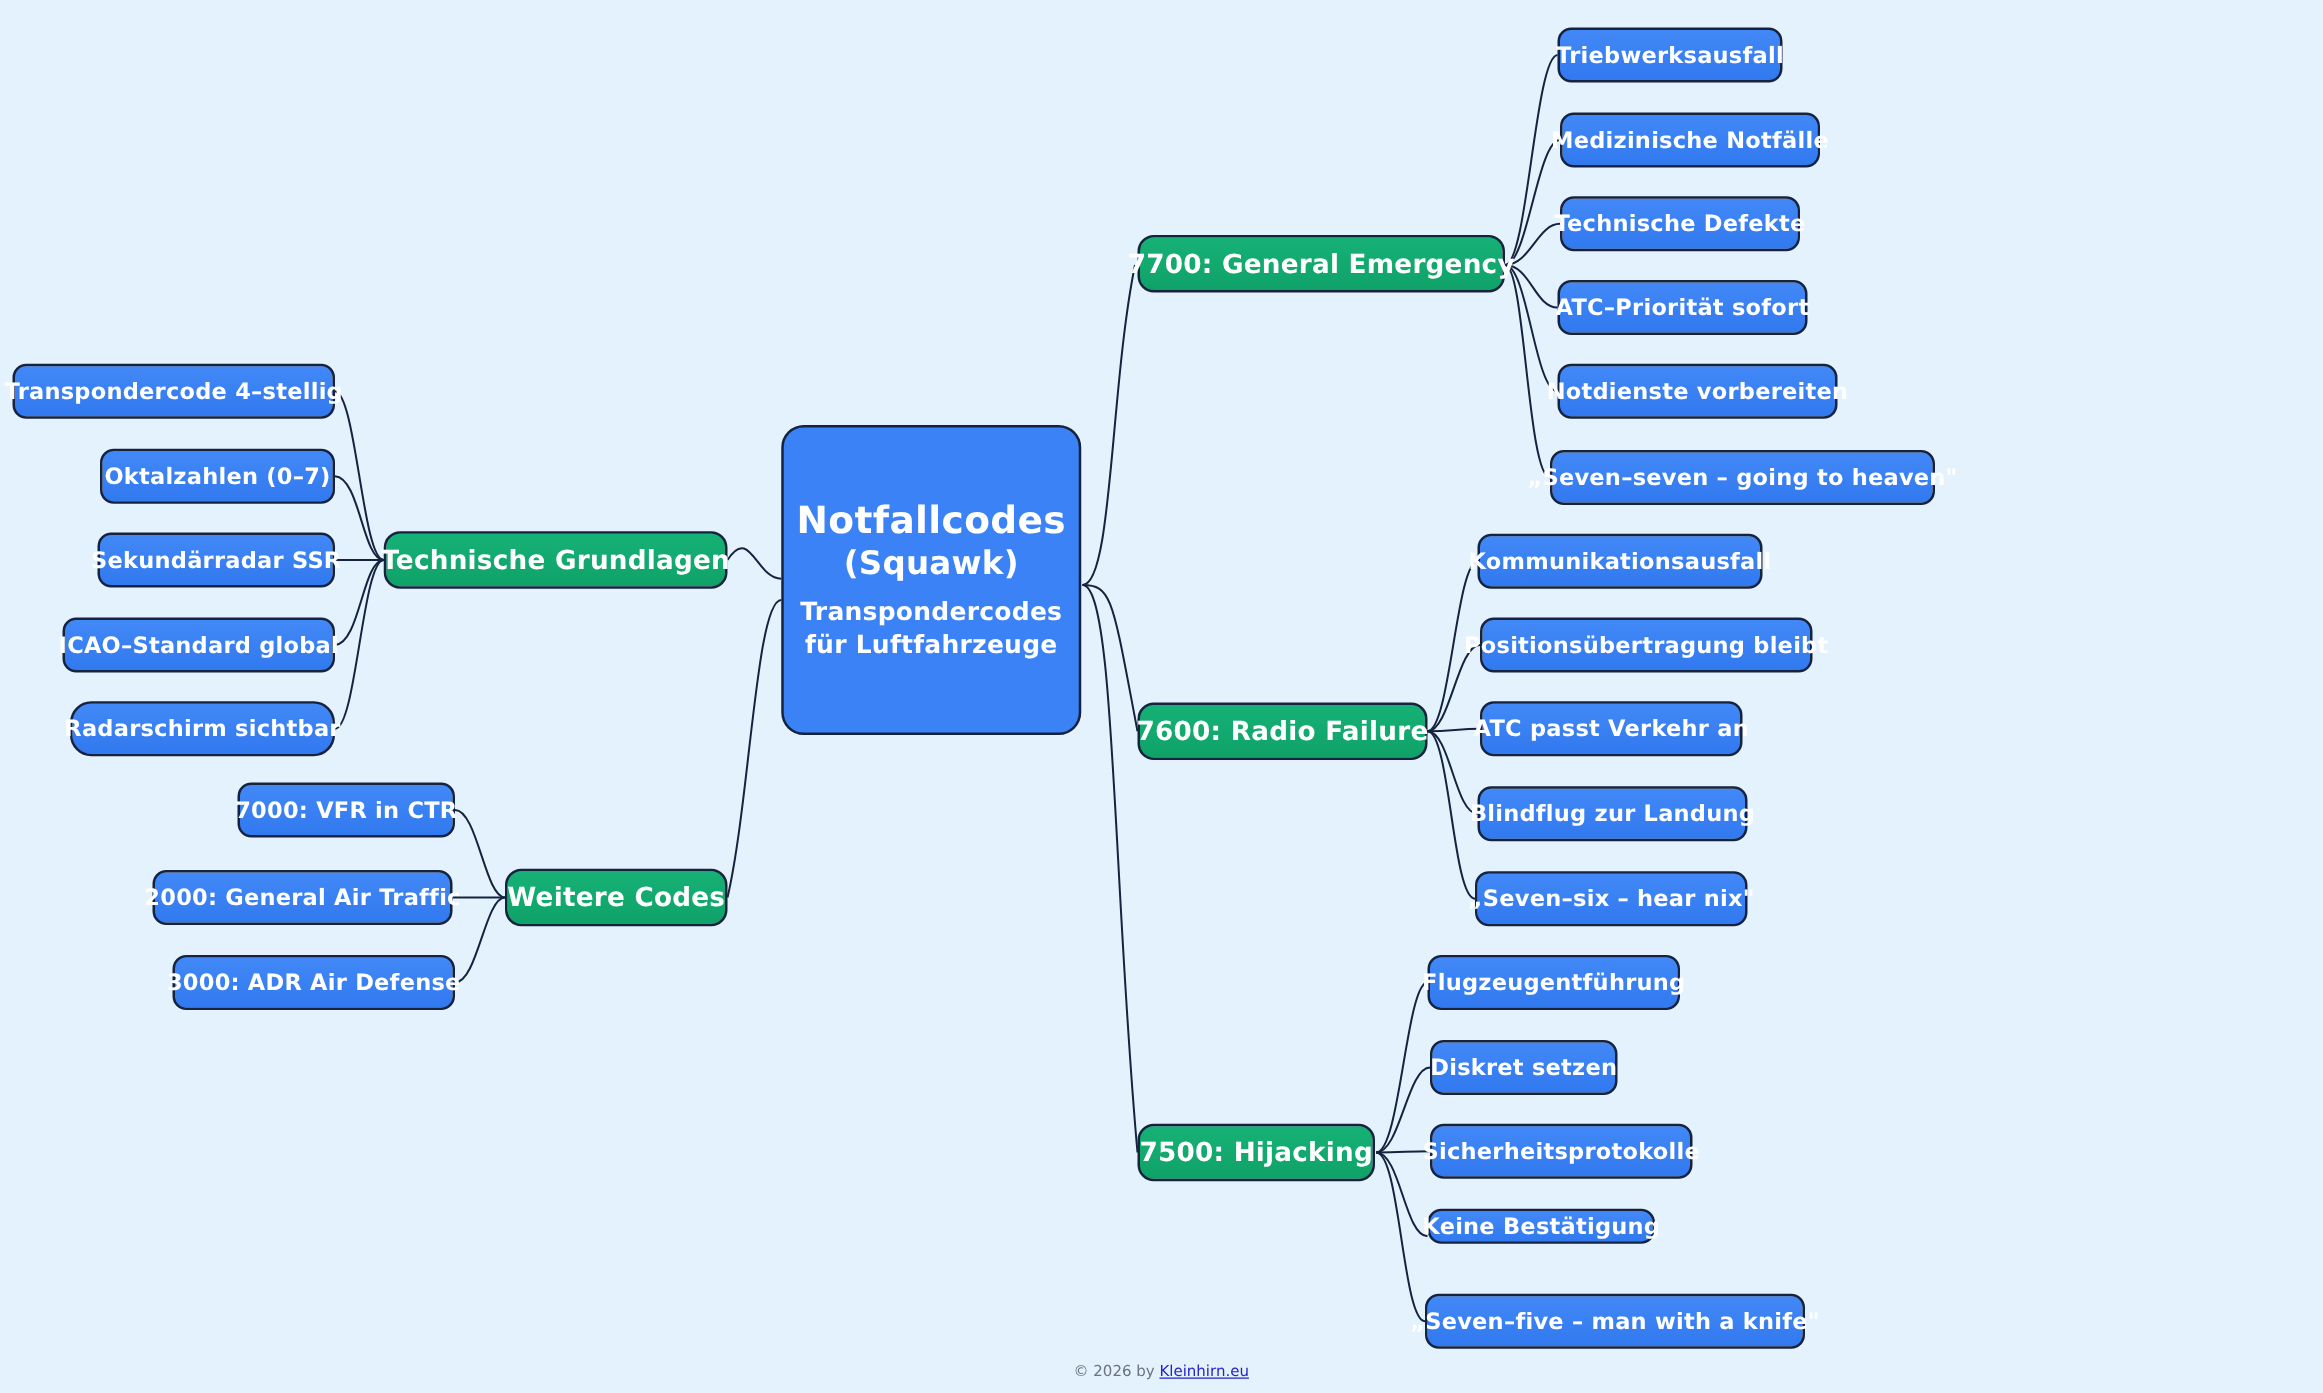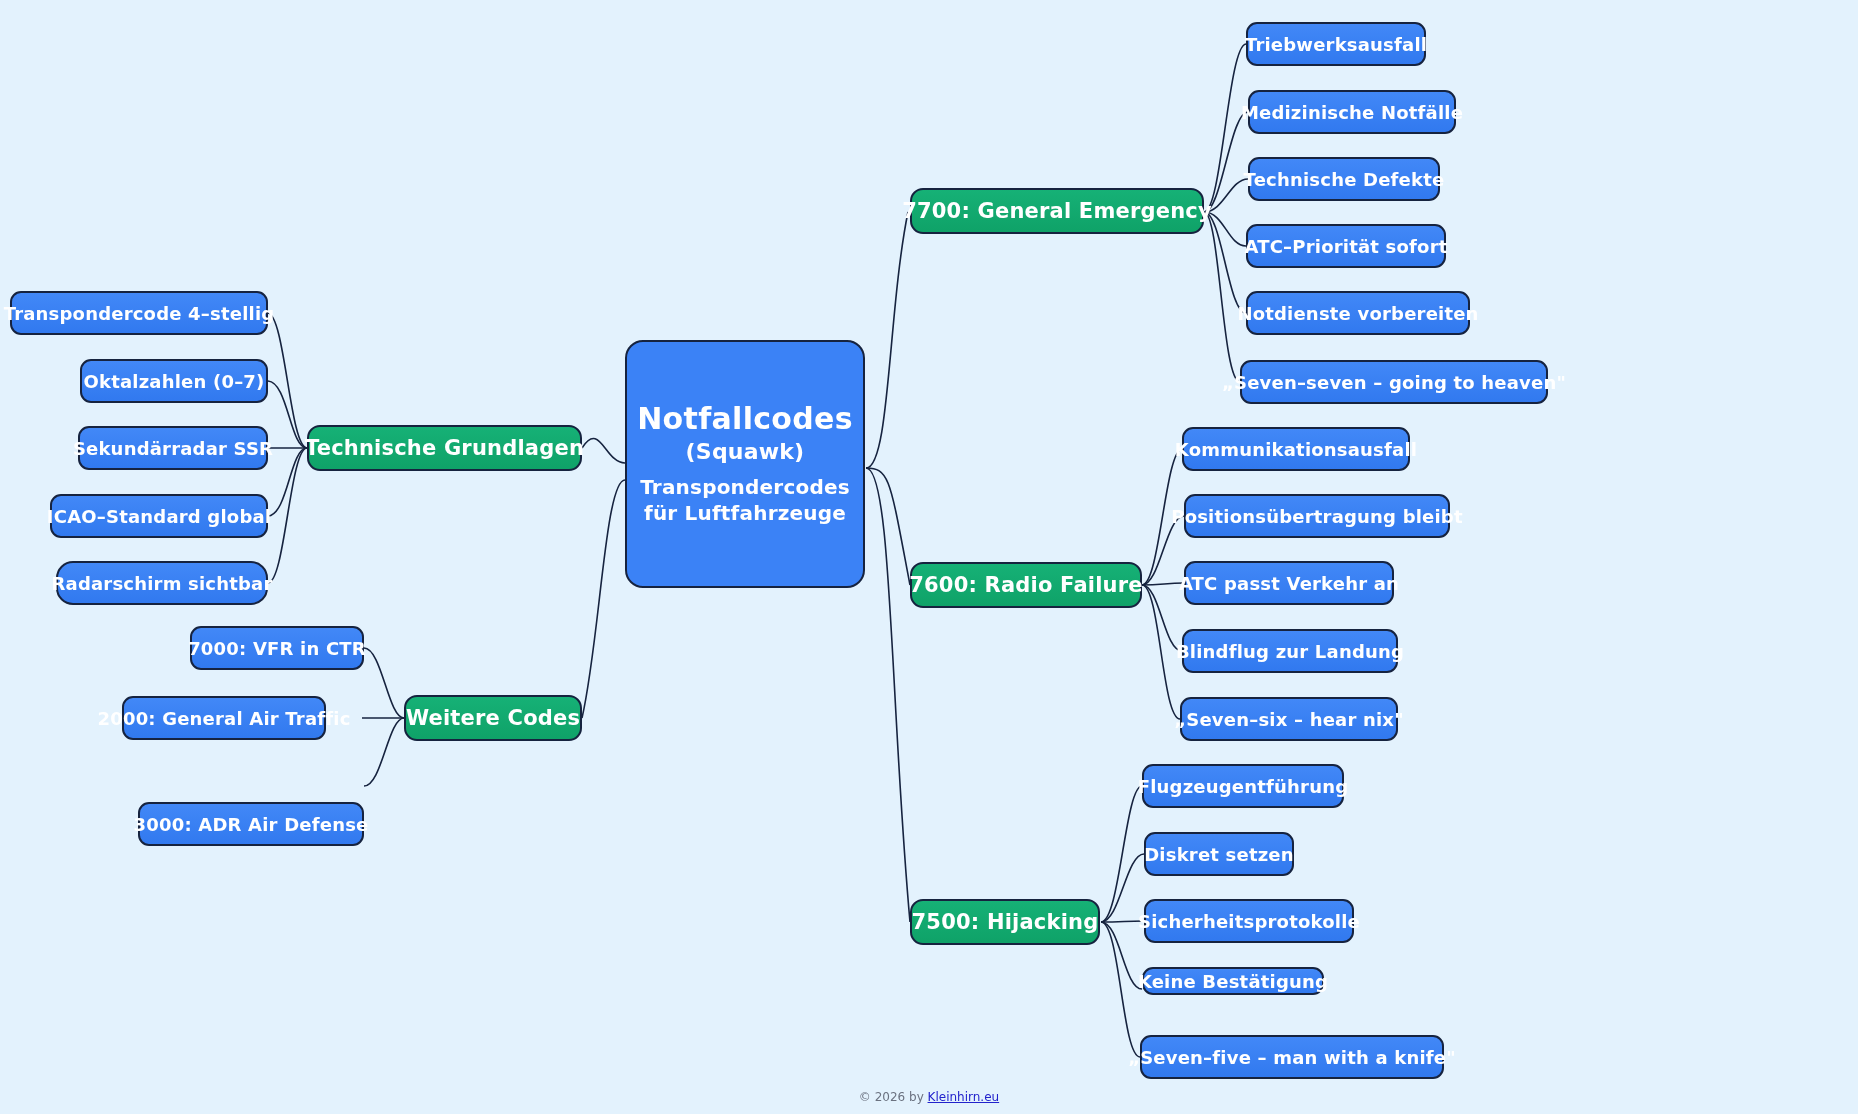--- a/index.html
+++ b/index.html
@@ -48,21 +48,21 @@
     justify-content: center;
     line-height: 1.16;
     padding: 10px 14px;
   }
   .root-title {
     font-size: 30px;
     font-weight: bold;
     letter-spacing: 0.3px;
   }
   .root-sub {
-    font-size: 22px;
+    font-size: 26px;
     font-weight: bold;
     margin-top: 2px;
   }
   .root-desc {
     font-size: 20px;
     font-weight: bold;
     margin-top: 10px;
     line-height: 1.3;
   }
   .node.branch {
@@ -152,22 +152,22 @@
 
   <div class="node leaf" style="left:10px; top:291px; width:258px; height:44px;">Transpondercode 4–stellig</div>
   <div class="node leaf" style="left:80px; top:359px; width:188px; height:44px;">Oktalzahlen (0–7)</div>
   <div class="node leaf" style="left:78px; top:426px; width:190px; height:44px;">Sekundärradar SSR</div>
   <div class="node leaf" style="left:50px; top:494px; width:218px; height:44px;">ICAO–Standard global</div>
   <div class="node leaf" style="left:56px; top:561px; width:212px; height:44px;border-radius:17px;">Radarschirm sichtbar</div>
 
   <div class="node branch" style="left:404px; top:695px; width:178px; height:46px;">Weitere Codes</div>
 
   <div class="node leaf" style="left:190px; top:626px; width:174px; height:44px;">7000: VFR in CTR</div>
-  <div class="node leaf" style="left:122px; top:696px; width:204px; height:44px;">2000: General Air Traffic</div>
-  <div class="node leaf" style="left:138px; top:764px; width:226px; height:44px;margin-top:38px;">3000: ADR Air Defense</div>
+  <div class="node leaf" style="left:122px; top:696px; width:240px; height:44px;">2000: General Air Traffic</div>
+  <div class="node leaf" style="left:138px; top:764px; width:226px; height:44px;">3000: ADR Air Defense</div>
 
   <div class="node branch" style="left:910px; top:188px; width:294px; height:46px;">7700: General Emergency</div>
 
   <div class="node leaf" style="left:1246px; top:22px; width:180px; height:44px;">Triebwerksausfall</div>
   <div class="node leaf" style="left:1248px; top:90px; width:208px; height:44px;">Medizinische Notfälle</div>
   <div class="node leaf" style="left:1248px; top:157px; width:192px; height:44px;">Technische Defekte</div>
   <div class="node leaf" style="left:1246px; top:224px; width:200px; height:44px;">ATC–Priorität sofort</div>
   <div class="node leaf" style="left:1246px; top:291px; width:224px; height:44px;">Notdienste vorbereiten</div>
   <div class="node leaf" style="left:1240px; top:360px; width:308px; height:44px;">„Seven–seven – going to heaven"</div>
 

